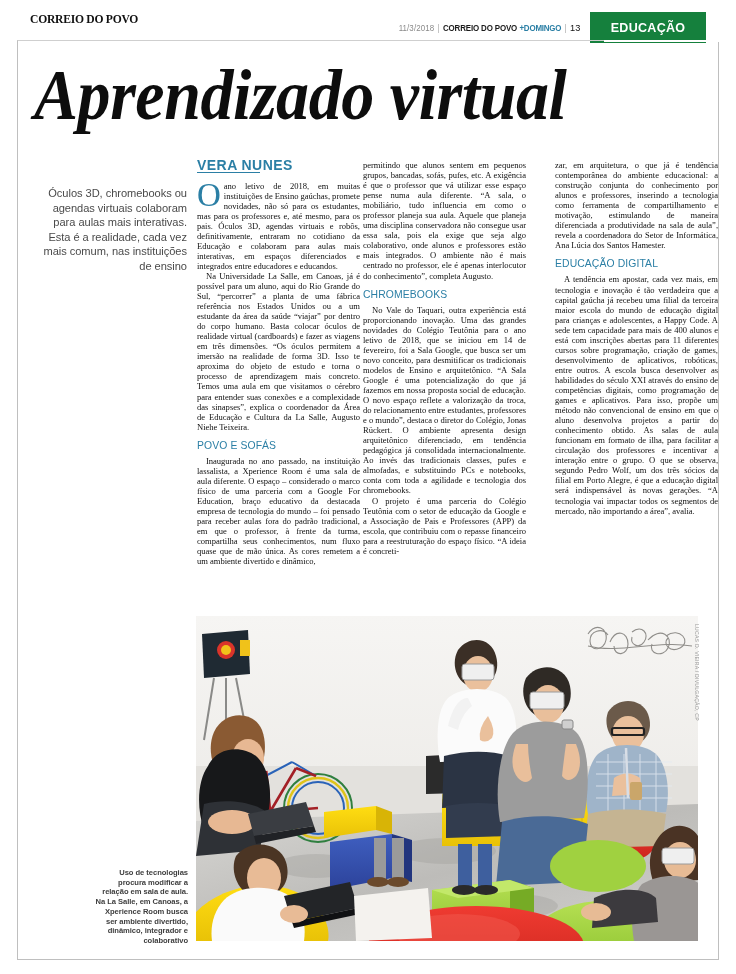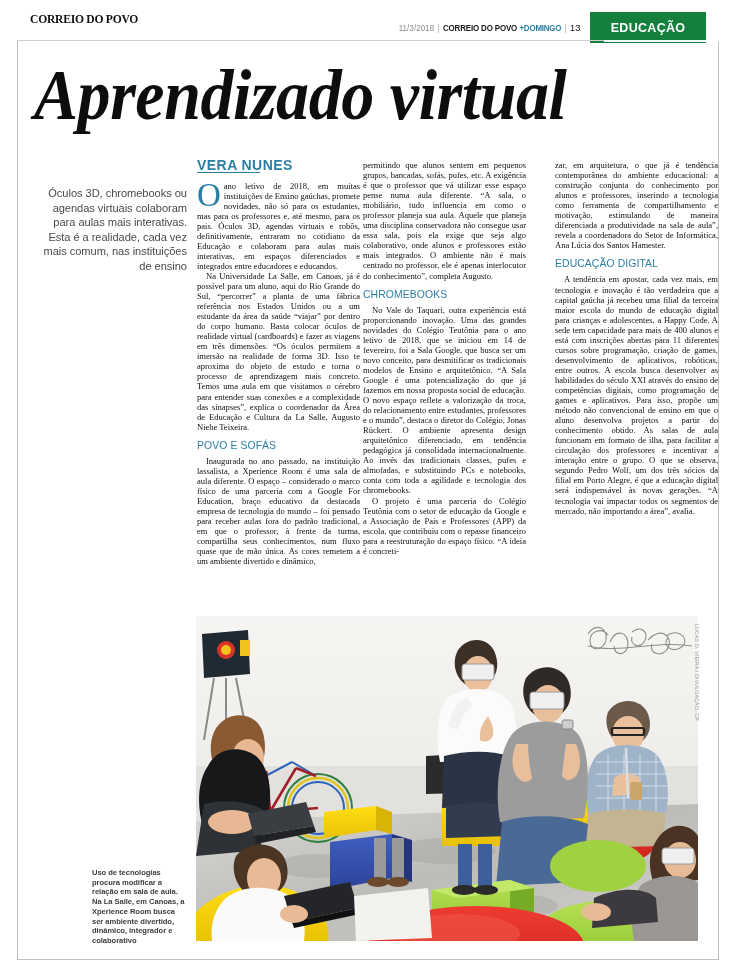--- a/index.html
+++ b/index.html
@@ -198,20 +198,21 @@
     white-space: nowrap;
     transform-origin: left top;
     transform: rotate(90deg);
   }
 
   .caption {
     position: absolute;
     left: 92px;
     top: 868px;
     width: 96px;
+    text-align: right;
     font-size: 7.6px;
     line-height: 9.7px;
     font-weight: bold;
     color: #3e3e3e;
     letter-spacing: -0.05px;
   }
 </style>
 </head>
 <body>
 

